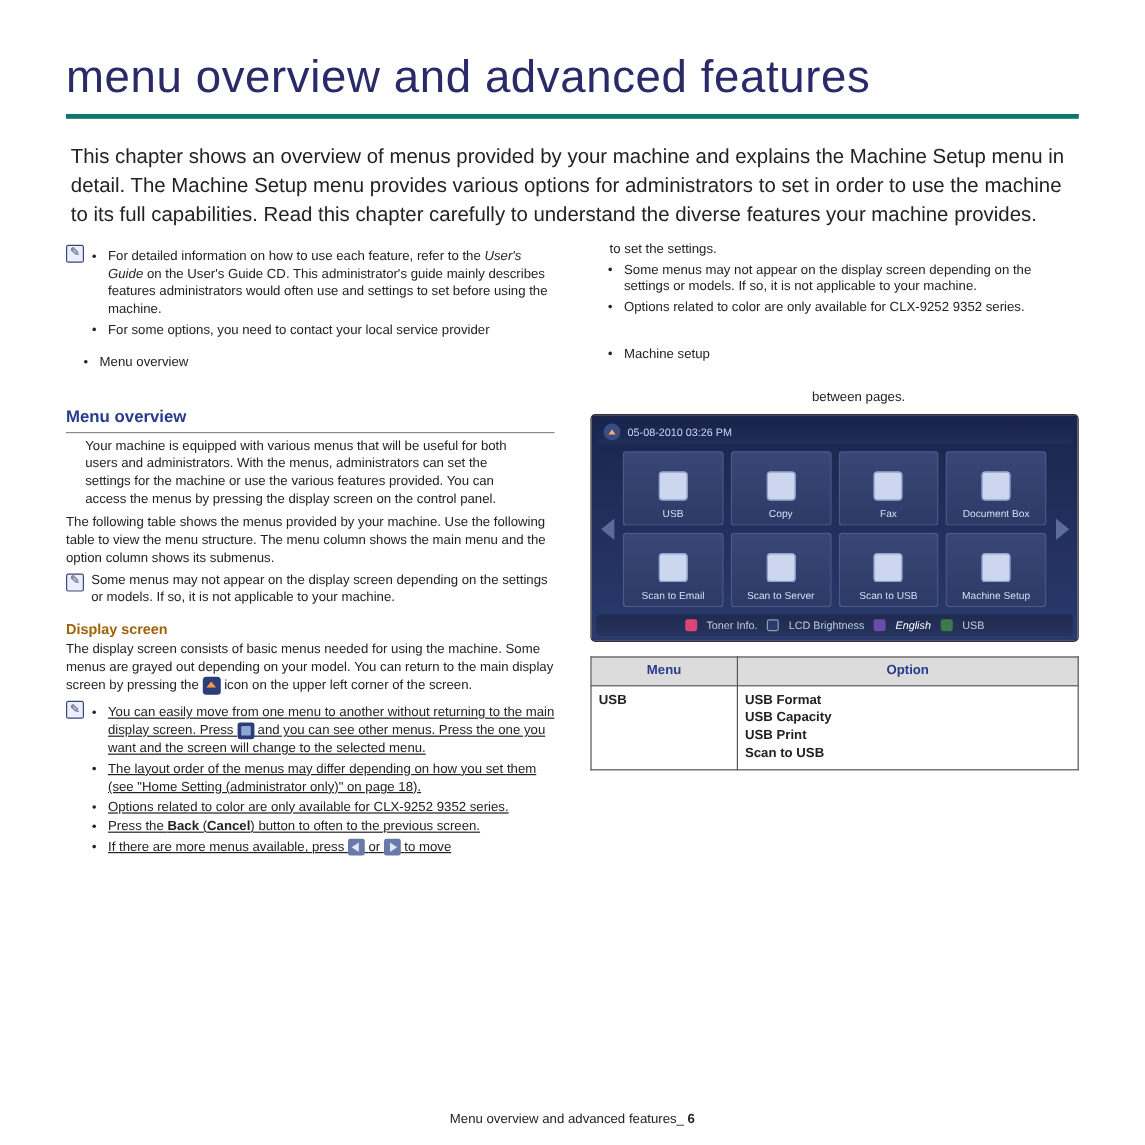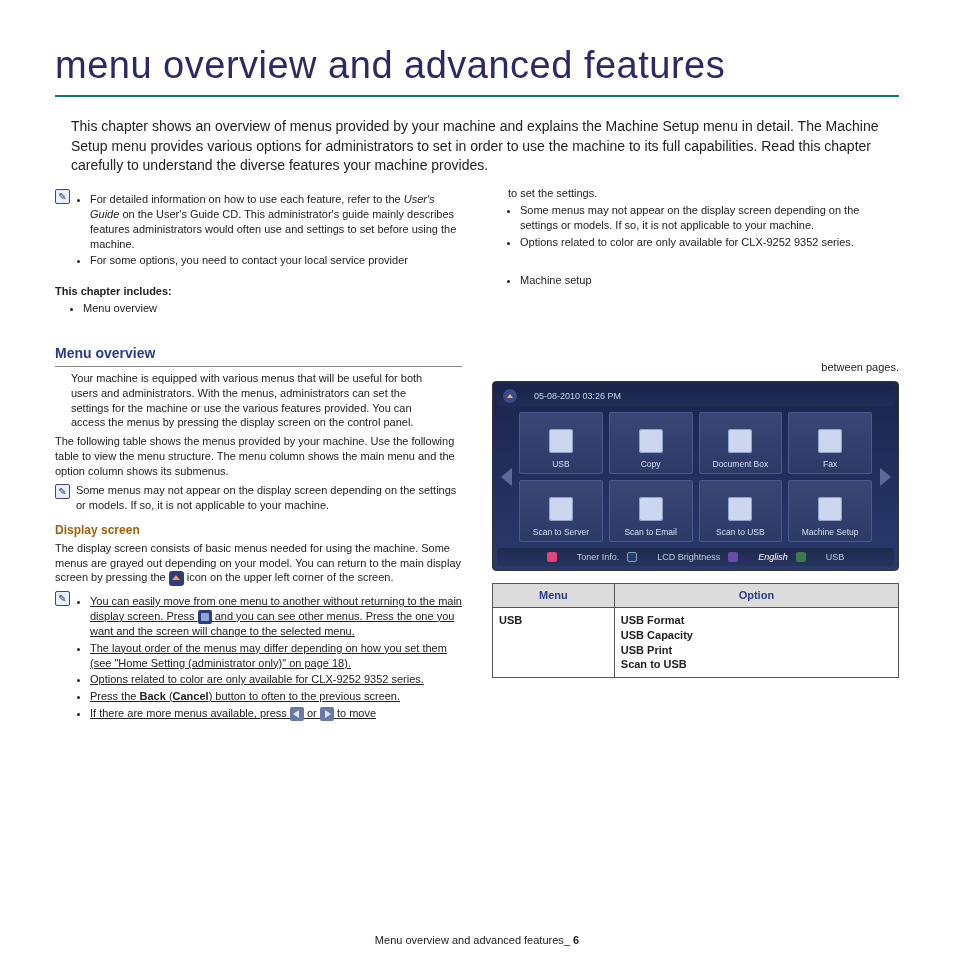--- a/index.html
+++ b/index.html
@@ -12,27 +12,27 @@
     font-size: 11px;
     line-height: 1.35;
   }
   h1.page-title {
     font-family: "Helvetica Neue", Arial, sans-serif;
     font-weight: 200;
     font-size: 38px;
     color: #2a2a68;
     letter-spacing: 0.5px;
     margin: 0 0 6px 0;
-    border-bottom: 2px solid #0f766e;
+    border-bottom: 4px solid #0f766e;
     padding-bottom: 4px;
   }
   .intro {
-    font-size: 14px;
+    font-size: 17px;
     line-height: 1.4;
-    margin: 20px 0 8px 16px;
+    margin: 20px 0 8px 4px;
   }
   .two-col {
     display: flex;
     gap: 30px;
   }
   .col { flex: 1; min-width: 0; }
   .note-row { display: flex; align-items: flex-start; gap: 6px; margin: 4px 0; }
   .note-icon {
     width: 15px; height: 15px;
     border: 1px solid #447; border-radius: 2px;
@@ -95,21 +95,21 @@
     background: linear-gradient(#1b254d,#2a3a6d);
     border: 1px solid #333;
     border-radius: 4px;
     padding: 4px;
     width: 100%;
     color: #c8d4f0;
     font-size: 9px;
     margin: 6px 0 12px 0;
   }
   .ds-top {
-    display:flex; align-items:center; gap:17px;
+    display:flex; align-items:center; gap:6px;
     background: linear-gradient(#17234a,#202d56);
     padding: 3px 6px;
     border-radius: 3px;
     margin-bottom: 6px;
   }
   .ds-home { width:14px;height:14px;background:#3a4c84;border-radius:50%;display:inline-flex;align-items:center;justify-content:center; }
   .ds-home::before{content:"";width:0;height:0;border-left:3px solid transparent;border-right:3px solid transparent;border-bottom:4px solid #ffb06a;}
   .ds-body { display:flex; align-items:center; gap:4px; }
   .ds-nav { width:18px;height:60px;display:flex;align-items:center;justify-content:center; }
   .ds-nav .tri-l{width:0;height:0;border-top:9px solid transparent;border-bottom:9px solid transparent;border-right:11px solid #5b6c9c;}
@@ -126,21 +126,21 @@
     color: #d5dffa;
   }
   .ds-tile .ic { width:24px;height:24px;background:#ccd6ef;border-radius:3px;margin-bottom:6px; box-shadow: 0 0 0 1px #8fa2d1 inset;}
   .ds-bottom {
     display:flex; gap:8px; justify-content:center;
     background: linear-gradient(#1f2a4f,#26335c);
     border-radius: 3px;
     padding: 3px;
     margin-top: 6px;
   }
-  .ds-pill { display:inline-flex;align-items:center;gap:20px;color:#bcd;}
+  .ds-pill { display:inline-flex;align-items:center;gap:8px;color:#bcd;}
   .ds-pill .pic { width:10px;height:10px;border-radius:2px; }
   
   table.menu-table { width:100%; border-collapse: collapse; font-size: 11px; }
   table.menu-table th { background:#dcdcdc; font-weight:bold; padding:4px 17px; border:1px solid #555; }
   table.menu-table th.menu { color:#2a3a8c; width:30%; }
   table.menu-table th.option { color:#2a3a8c;margin-left:24px; }
   table.menu-table td { border:1px solid #555; padding:5px 6px; vertical-align:top; font-weight:bold; }
   .footer { text-align:center; font-size:11px; margin-top:200px; }
 </style>
 </head>
@@ -152,21 +152,20 @@
 
 <div class="two-col">
   <div class="col">
     <div class="note-row">
       <span class="note-icon">✎</span>
       <ul class="bullets" style="padding-left:14px;">
         <li><span>For detailed information on how to use each feature, refer to the </span><i>User's Guide</i><span> on the User's Guide CD. This administrator's guide mainly describes features administrators would often use and settings to set before using the machine.</span></li>
         <li>For some options, you need to contact your local service provider</li>
       </ul>
     </div>
-    <div class="chapter-includes">This chapter includes:</div>
     <ul class="bullets">
       <li>Menu overview</li>
     </ul>
   </div>
   <div class="col">
     <ul class="bullets" style="padding-left:28px;">
       <li style="list-style:none;margin-left:-12px;">to set the settings.</li>
       <li>Some menus may not appear on the display screen depending on the settings or models. If so, it is not applicable to your machine.</li>
       <li>Options related to color are only available for CLX-9252 9352 series.</li>
     </ul>
@@ -212,21 +211,21 @@
           <span class="arrow-btn arrow-left"></span>
           <span> or </span>
           <span class="arrow-btn arrow-right"></span>
           <span> to move</span>
         </li>
       </ul>
     </div>
   </div>
 
   <div class="col">
-    <div style="text-align:right;padding-left:40px;margin-bottom:4px;margin-top:30px;">between pages.</div>
+    <div style="text-align:center;padding-left:40px;margin-bottom:4px;">between pages.</div>
 
     <div class="device-screen">
       <div class="ds-top">
         <span class="ds-home"></span>
         <span>05-08-2010 03:26 PM</span>
       </div>
       <div class="ds-body">
         <div class="ds-nav">
             <div class="tri-l"></div>
           </div>
@@ -234,33 +233,33 @@
             <div class="ds-tile">
               <div class="ic"></div>
               <div>USB</div>
             </div>
             <div class="ds-tile">
               <div class="ic"></div>
               <div>Copy</div>
             </div>
             <div class="ds-tile">
               <div class="ic"></div>
+              <div>Fax</div>
+            </div>
+            <div class="ds-tile">
+              <div class="ic"></div>
               <div>Document Box</div>
             </div>
             <div class="ds-tile">
               <div class="ic"></div>
-              <div>Fax</div>
+              <div>Scan to Email</div>
             </div>
             <div class="ds-tile">
               <div class="ic"></div>
               <div>Scan to Server</div>
-            </div>
-            <div class="ds-tile">
-              <div class="ic"></div>
-              <div>Scan to Email</div>
             </div>
             <div class="ds-tile">
               <div class="ic"></div>
               <div>Scan to USB</div>
             </div>
             <div class="ds-tile">
               <div class="ic"></div>
               <div>Machine Setup</div>
             </div>
           </div>

